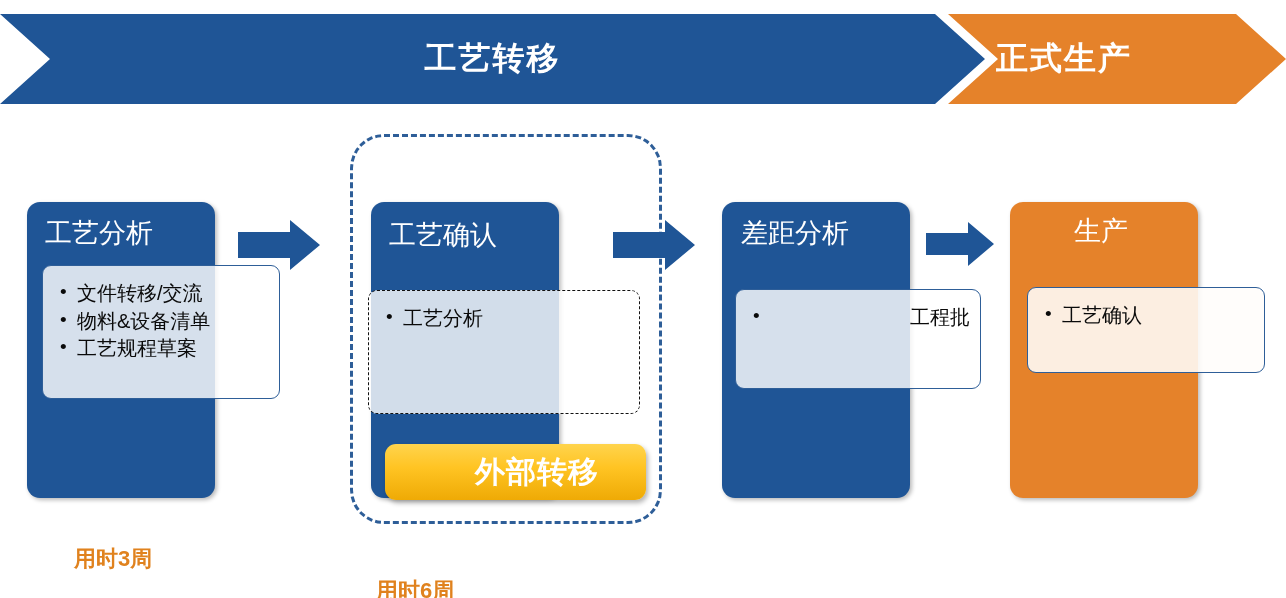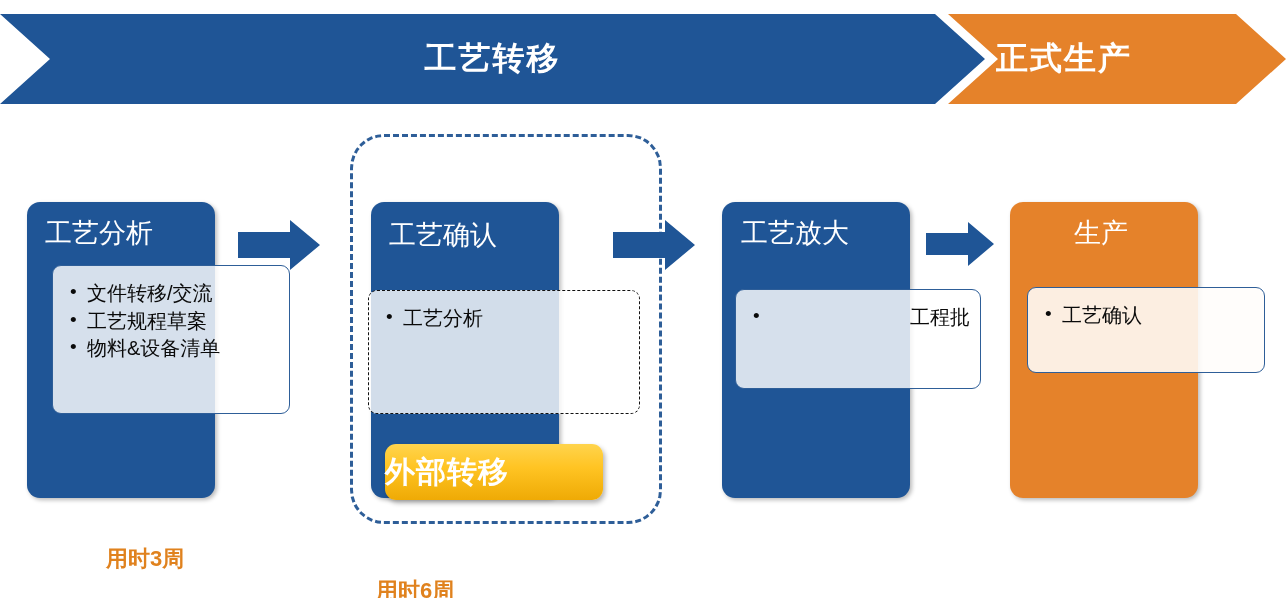--- a/index.html
+++ b/index.html
@@ -125,20 +125,22 @@
     position: absolute;
     left: 385px;
     top: 444px;
     width: 218px;
     height: 56px;
     border-radius: 11px;
     background: linear-gradient(180deg, #FFD44D 0%, #FFC423 42%, #EFAA05 100%);
     box-shadow: 2px 3px 5px rgba(0,0,0,0.30);
     display: flex;
     align-items: center;
+    justify-content: center;
+    padding-left: 43px;
   }
   #external-transfer-badge-label {
     color: #ffffff;
     font-size: 30px;
     font-weight: bold;
     letter-spacing: 1px;
     line-height: 1;
   }
 
   
@@ -161,25 +163,25 @@
     <polygon points="948,14 1236,14 1286,59 1236,104 948,104 998,59" fill="#E5822A"></polygon>
   </svg>
   <div class="banner-label" id="banner-label-transfer">工艺转移</div>
   <div class="banner-label" id="banner-label-production">正式生产</div>
 
   <div id="external-group-border"></div>
 
   <div class="stage">
     <div class="stage-box blue" style="left:27px; top:202px; width:188px; height:296px;"></div>
     <div class="stage-title" style="left:45px; top:220px;">工艺分析</div>
-    <div class="callout" style="left:52px; top:265px; width:238px; height:149px;">
+    <div class="callout" style="left:42px; top:265px; width:238px; height:134px;">
       <ul>
         <li>文件转移/交流</li>
+        <li>物料&amp;设备清单</li>
         <li>工艺规程草案</li>
-        <li>物料&amp;设备清单</li>
       </ul>
     </div>
   </div>
 
   <svg class="arrow-svg" style="left:238px; top:220px; width:82px; height:50px;" viewBox="0 0 82 50" xmlns="http://www.w3.org/2000/svg">
     <polygon points="0,12 52,12 52,0 82,25 52,50 52,38 0,38" fill="#1F5596"></polygon>
   </svg>
 
   <div class="stage">
     <div class="stage-box blue" style="left:371px; top:202px; width:188px; height:296px;"></div>
@@ -194,38 +196,38 @@
   <div id="external-transfer-badge">
     <span id="external-transfer-badge-label">外部转移</span>
   </div>
 
   <svg class="arrow-svg" style="left:613px; top:220px; width:82px; height:50px;" viewBox="0 0 82 50" xmlns="http://www.w3.org/2000/svg">
     <polygon points="0,12 52,12 52,0 82,25 52,50 52,38 0,38" fill="#1F5596"></polygon>
   </svg>
 
   <div class="stage">
     <div class="stage-box blue" style="left:722px; top:202px; width:188px; height:296px;"></div>
-    <div class="stage-title" style="left:741px; top:220px;">工艺放大</div>
+    <div class="stage-title" style="left:741px; top:220px;">差距分析</div>
     <div class="callout" style="left:735px; top:289px; width:246px; height:100px;text-align:right;">
       <ul>
         <li>工程批</li>
       </ul>
     </div>
   </div>
 
   <svg class="arrow-svg" style="left:926px; top:222px; width:68px; height:44px;" viewBox="0 0 68 44" xmlns="http://www.w3.org/2000/svg">
     <polygon points="0,11 42,11 42,0 68,22 42,44 42,33 0,33" fill="#1F5596"></polygon>
   </svg>
 
   <div class="stage">
     <div class="stage-box orange" style="left:1010px; top:202px; width:188px; height:296px;"></div>
-    <div class="stage-title" style="left:1074px; top:220px;">生产</div>
+    <div class="stage-title" style="left:1074px; top:220px;font-family:Liberation Mono, monospace;">生产</div>
     <div class="callout cream" style="left:1027px; top:287px; width:238px; height:86px;">
       <ul>
         <li>工艺确认</li>
       </ul>
     </div>
   </div>
 
-  <div class="duration" style="left:74px; top:548px;margin-left:32px;">用时3周</div>
+  <div class="duration" style="left:74px; top:548px;">用时3周</div>
   <div class="duration" style="left:376px; top:580px;">用时6周</div>
 
 </div>
 
 </body></html>

